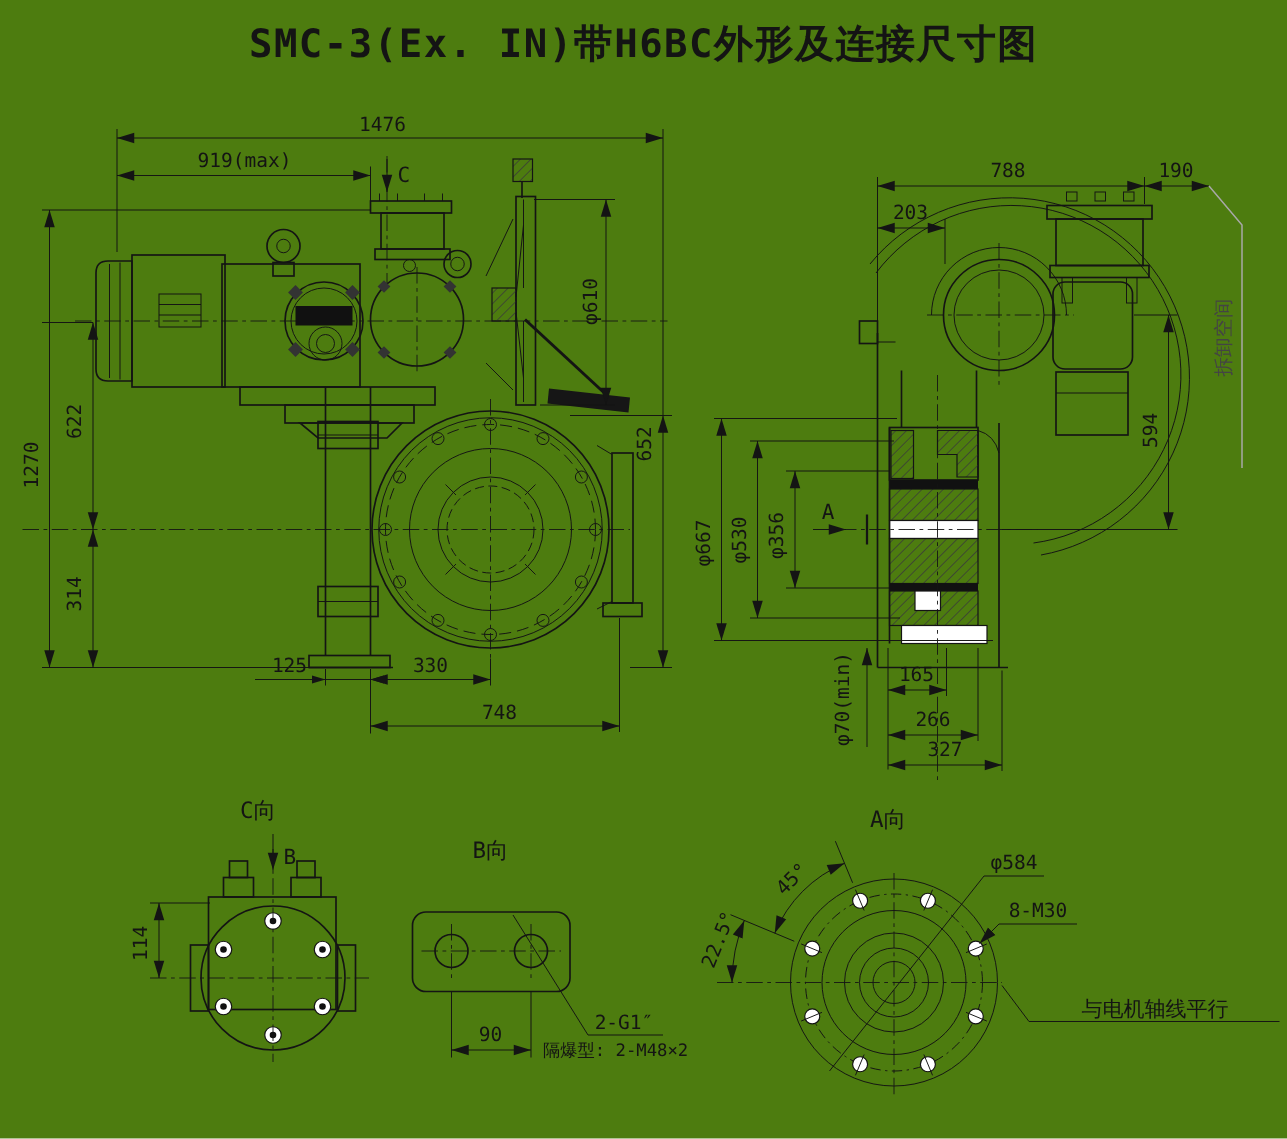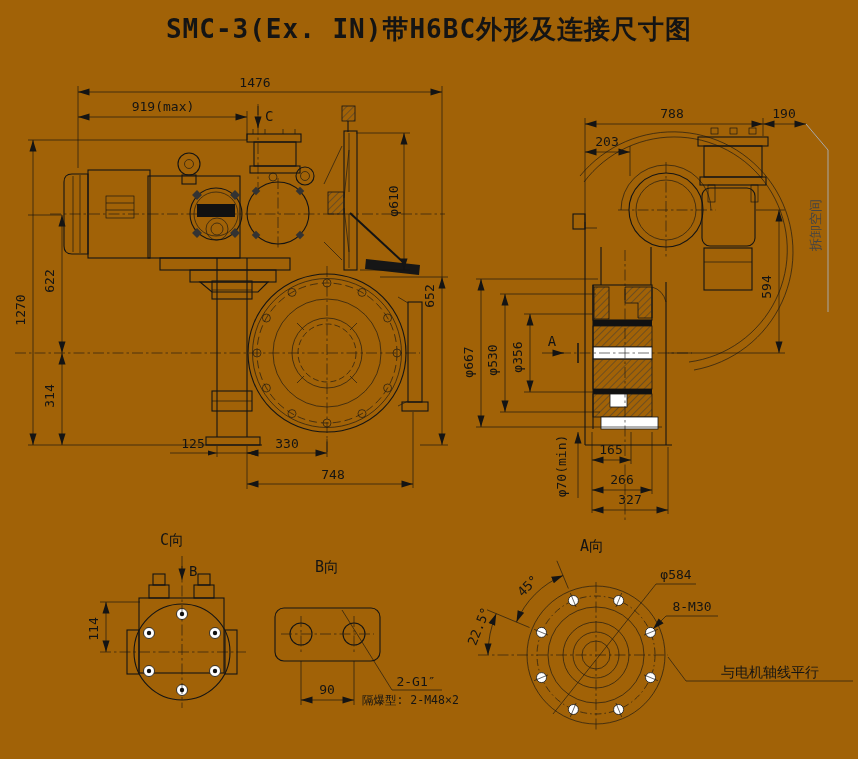--- a/index.html
+++ b/index.html
@@ -1,16 +1,16 @@
 <!DOCTYPE html>
 <html><head>
 <meta charset="utf-8">
 <style>
   html,body{margin:0;padding:0;background:#fff;}
-  .page{width:858px;height:759px;background:#a16207;position:relative;overflow:hidden;}
+  .page{width:858px;height:759px;background:#4d7c0f;position:relative;overflow:hidden;}
   svg{display:block;}
   text{font-family:"DejaVu Sans Mono","Liberation Mono",monospace;font-size:13px;fill:#141414;}
   .ttl{font-size:26px;font-weight:bold;letter-spacing:1px;}
   .vlbl{font-size:15px;}
   .slbl{font-size:14px;}
   .nlbl{font-size:11.5px;}
   .o{fill:none;stroke:#141414;stroke-width:1.1;}
   .t{fill:none;stroke:#141414;stroke-width:.65;}
   .cl{fill:none;stroke:#141414;stroke-width:.6;stroke-dasharray:11 3 2.5 3;}
   .dim{fill:none;stroke:#141414;stroke-width:.65;marker-start:url(#arr);marker-end:url(#arr);}

